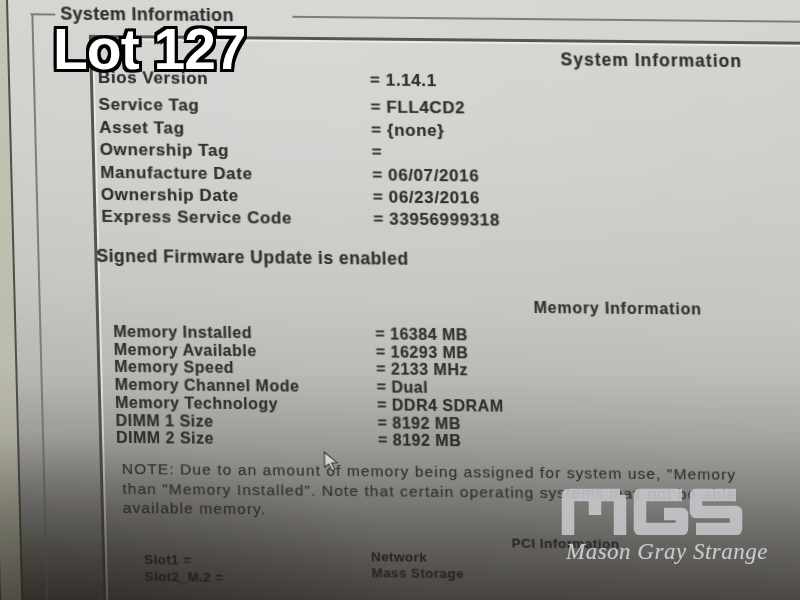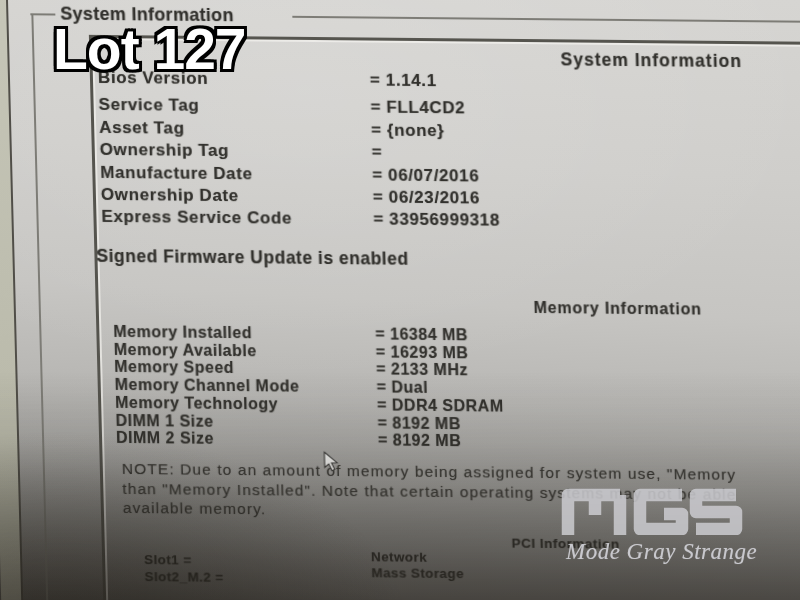--- a/index.html
+++ b/index.html
@@ -173,16 +173,16 @@
   <div class="lot">Lot 127</div>
 
   <div class="mgs">
     <svg width="184" height="48" viewBox="0 0 184 48" role="img" aria-label="MGS">
       <g fill="none" stroke="rgba(203,203,208,.85)" stroke-width="12.5" stroke-linejoin="round">
         <path d="M8 48 V8 H60 M35 8 V28 M60 8 V48"></path>
         <path d="M122 8 H80 V42 H122 V27 H104"></path>
         <path d="M176 8 H136 V25 H176 V42 H136"></path>
       </g>
     </svg>
-    <div class="mgs-name">Mode Gray Strange</div>
+    <div class="mgs-name">Mason Gray Strange</div>
   </div>
 
 </div>
 
 </body></html>

